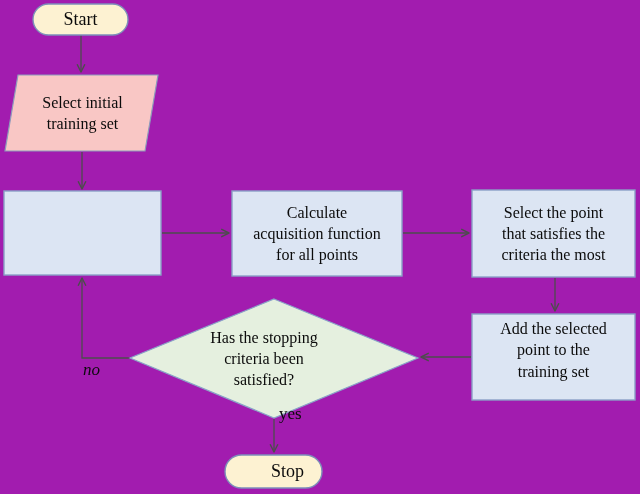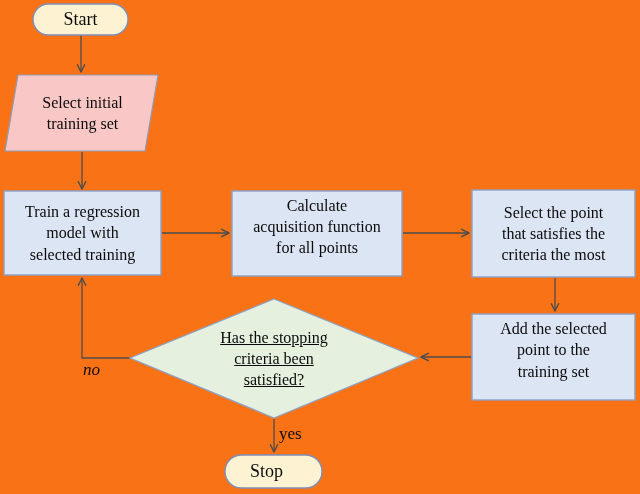--- a/index.html
+++ b/index.html
@@ -1,20 +1,20 @@
 <!DOCTYPE html>
 <html><head>
 <meta charset="utf-8">
 <style>
   html, body { margin: 0; padding: 0; background: #ffffff; }
   #canvas {
     position: relative;
     width: 640px;
     height: 494px;
-    background: #f97316;
+    background: #a21caf;
     overflow: hidden;
   }
   #shapes { position: absolute; left: 0; top: 0; }
   .label {
     position: absolute;
     display: flex;
     align-items: center;
     justify-content: center;
     text-align: center;
     white-space: pre-line;
@@ -70,39 +70,36 @@
     <polygon points="274,299 418,358 274,418 130,358" stroke-width="1.2" fill="#e5f0df" stroke="#8aa3c8"></polygon>
 
     <rect x="225" y="455" width="97" height="33" rx="16.5" ry="16.5" stroke-width="1.4" fill="#fdf2d2" stroke="#7d8fba"></rect>
   </svg>
 
   <div class="label terminal" style="left:33px; top:4px; width:95px; height:31px;">Start</div>
 
   <div class="label" style="left:10px; top:76px; width:145px; height:74px;">Select initial
 training set</div>
 
-  <div class="label" style="left:4px; top:191px; width:157px; height:84px;">Train a regression
-model with
-selected training</div>
 
-  <div class="label" style="left:232px; top:184px; width:170px; height:85px;">Calculate
+  <div class="label" style="left:232px; top:191px; width:170px; height:85px;">Calculate
 acquisition function
 for all points</div>
 
   <div class="label" style="left:472px; top:190px; width:163px; height:87px;">Select the point
 that satisfies the
 criteria the most</div>
 
   <div class="label" style="left:472px; top:314px; width:163px; height:72px;">Add the selected
 point to the
 training set</div>
 
-  <div class="label" style="left:150px; top:301px; width:248px; height:115px;text-decoration:underline;">Has the stopping
+  <div class="label" style="left:140px; top:301px; width:248px; height:115px;">Has the stopping
 criteria been
 satisfied?</div>
 
-  <div class="label terminal" style="left:218px; top:455px; width:97px; height:33px;">Stop</div>
+  <div class="label terminal" style="left:239px; top:455px; width:97px; height:33px;">Stop</div>
 
   <span class="edge-label" style="left:83px; top:360px;font-style:italic;">no</span>
 
-  <span class="edge-label" style="left:279px; top:424px;">yes</span>
+  <span class="edge-label" style="left:279px; top:404px;">yes</span>
 
 </div>
 
 </body></html>

